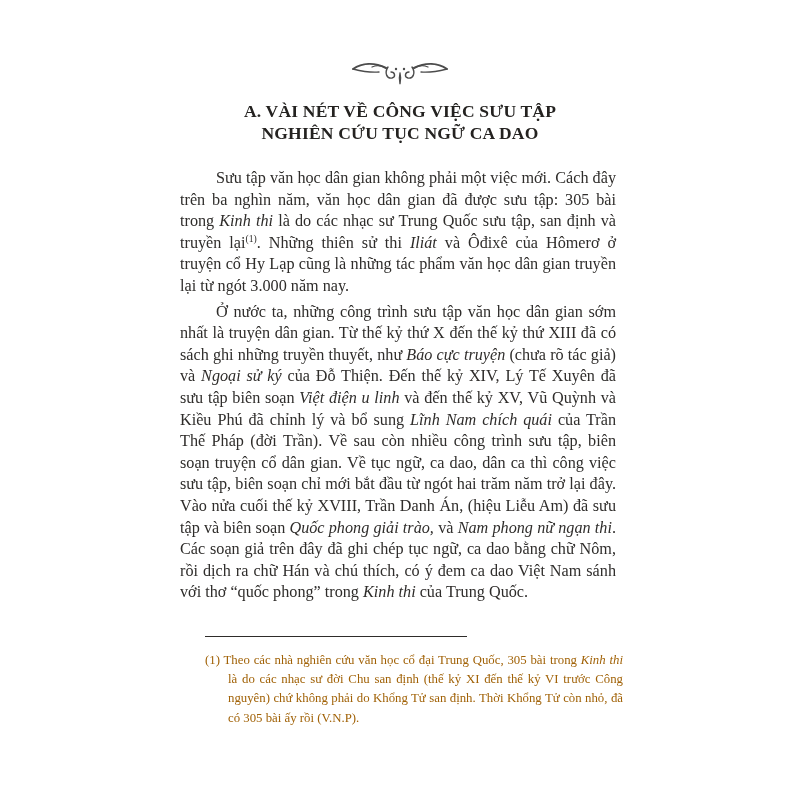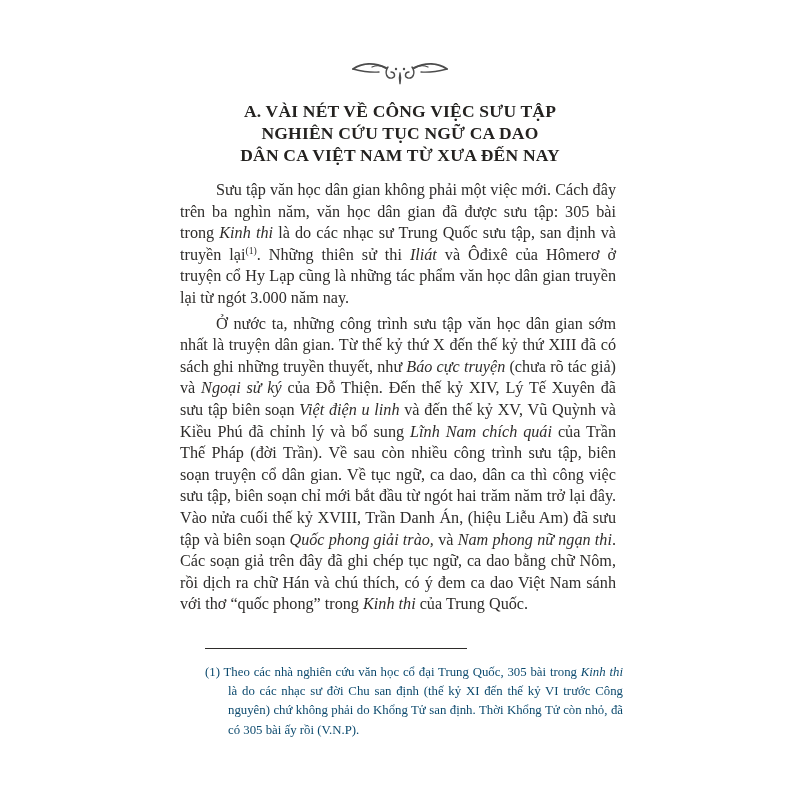--- a/index.html
+++ b/index.html
@@ -28,21 +28,21 @@
     display: block;
     margin: 0 auto 12px auto;
   }
   .heading {
     text-align: center;
     font-weight: 700;
     font-size: 17.5px;
     line-height: 22px;
     color: #242220;
     letter-spacing: 0.2px;
-    margin: 0 0 14px 0;
+    margin: 0 0 24px 0;
   }
   .heading .hline { display: block; }
   .body-text p {
     margin: 0 4px 4px 0;
     font-size: 16.2px;
     line-height: 21.6px;
     text-align: justify;
     text-indent: 36px;
     color: #2f2d2b;
   }
@@ -62,21 +62,21 @@
     margin: 0 0 14px 25px;
   }
   .footnote {
     margin-left: 25px;
     width: 395px;
     font-size: 12.8px;
     line-height: 19.3px;
     text-align: justify;
     padding-left: 23px;
     text-indent: -23px;
-    color: #0c4a6e;
+    color: #a16207;
   }
   .footnote i { font-style: italic; }
 </style>
 </head>
 <body>
 
 <div class="page">
   <div class="content">
 
     <svg class="ornament" width="100" height="30" viewBox="0 0 100 30" aria-hidden="true">
@@ -91,21 +91,20 @@
         <path d="M62,9 C66,15 63,21 58,20 C54,19 55,14 59,14" stroke-width="1.4"></path>
         <path d="M50,15 C49,19 49,22 50,26 C51,22 51,19 50,15" stroke-width="1.3"></path>
         <circle cx="46" cy="11" r="1.2" fill="#4c4c4c" stroke="none"></circle>
         <circle cx="54" cy="11" r="1.2" fill="#4c4c4c" stroke="none"></circle>
       </g>
     </svg>
 
     <h1 class="heading">
       <span class="hline">A. VÀI NÉT VỀ CÔNG VIỆC SƯU TẬP</span>
       <span class="hline">NGHIÊN CỨU TỤC NGỮ CA DAO</span>
-      <span class="hline">DÂN CA VIỆT NAM TỪ XƯA ĐẾN NAY</span>
     </h1>
 
     <div class="body-text">
       <p><span>Sưu tập văn học dân gian không phải một việc mới. Cách đây trên ba nghìn năm, văn học dân gian đã được sưu tập: 305 bài trong </span><i>Kinh thi</i><span> là do các nhạc sư Trung Quốc sưu tập, san định và truyền lại</span><sup>(1)</sup><span>. Những thiên sử thi </span><i>Iliát</i><span> và Ôđixê của Hômerơ ở truyện cổ Hy Lạp cũng là những tác phẩm văn học dân gian truyền lại từ ngót 3.000 năm nay.</span></p>
       <p><span>Ở nước ta, những công trình sưu tập văn học dân gian sớm nhất là truyện dân gian. Từ thế kỷ thứ X đến thế kỷ thứ XIII đã có sách ghi những truyền thuyết, như </span><i>Báo cực truyện</i><span> (chưa rõ tác giả) và </span><i>Ngoại sử ký</i><span> của Đỗ Thiện. Đến thế kỷ XIV, Lý Tế Xuyên đã sưu tập biên soạn </span><i>Việt điện u linh</i><span> và đến thế kỷ XV, Vũ Quỳnh và Kiều Phú đã chỉnh lý và bổ sung </span><i>Lĩnh Nam chích quái</i><span> của Trần Thế Pháp (đời Trần). Về sau còn nhiều công trình sưu tập, biên soạn truyện cổ dân gian. Về tục ngữ, ca dao, dân ca thì công việc sưu tập, biên soạn chỉ mới bắt đầu từ ngót hai trăm năm trở lại đây. Vào nửa cuối thế kỷ XVIII, Trần Danh Án, (hiệu Liễu Am) đã sưu tập và biên soạn </span><i>Quốc phong giải trào,</i><span> và </span><i>Nam phong nữ ngạn thi</i><span>. Các soạn giả trên đây đã ghi chép tục ngữ, ca dao bằng chữ Nôm, rồi dịch ra chữ Hán và chú thích, có ý đem ca dao Việt Nam sánh với thơ “quốc phong” trong </span><i>Kinh thi</i><span> của Trung Quốc.</span></p>
     </div>
 
     <div class="footnote-area">
       <hr class="footnote-rule">
       <p class="footnote"><span>(1) Theo các nhà nghiên cứu văn học cổ đại Trung Quốc, 305 bài trong </span><i>Kinh thi</i><span> là do các nhạc sư đời Chu san định (thế kỷ XI đến thế kỷ VI trước Công nguyên) chứ không phải do Khổng Tử san định. Thời Khổng Tử còn nhỏ, đã có 305 bài ấy rồi (V.N.P).</span></p>

